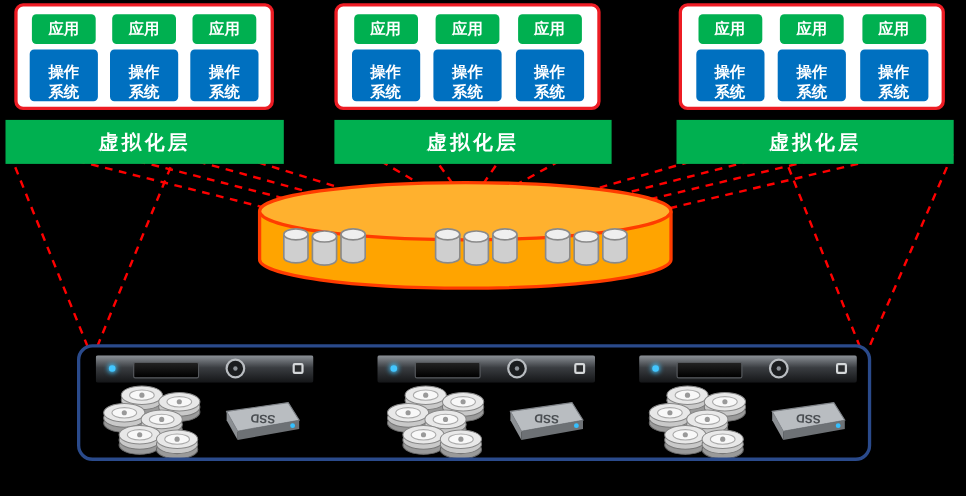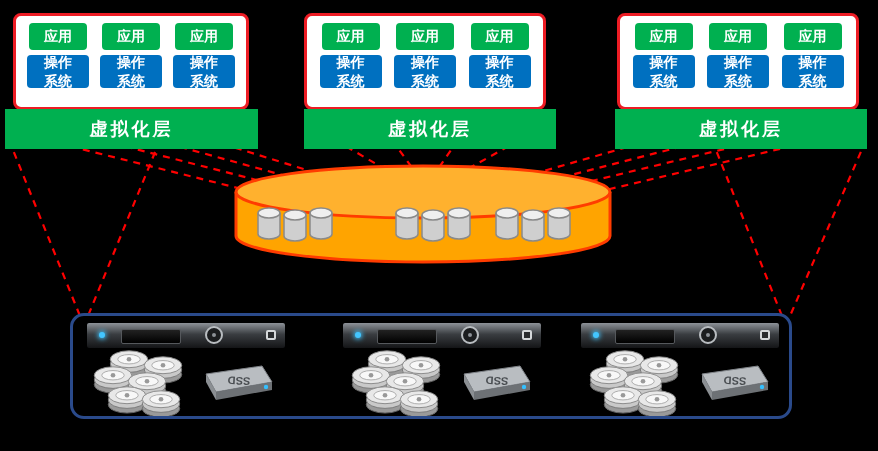--- a/index.html
+++ b/index.html
@@ -5,32 +5,32 @@
   html,body { margin:0; padding:0; background:#000; }
   .stage {
     position:relative; width:878px; height:451px; background:#000;
     font-family:"Liberation Sans", sans-serif; overflow:hidden;
   }
   
   .vm-group {
     position:absolute; box-sizing:border-box; background:#ffffff;
     border:3px solid #ED1C24; border-radius:8px;
     display:flex; justify-content:space-evenly; align-items:flex-start;
-    padding-top:7px; z-index:3;margin-top:10px;
+    padding-top:7px; z-index:3;
   }
   .vm { display:flex; flex-direction:column; align-items:center; gap:5px; }
   .app-box {
     width:58px; height:27px; background:#00B050; border-radius:4px;
     color:#fff; font-weight:bold; font-size:14px;
     display:flex; align-items:center; justify-content:center;
   }
   .os-box {
-    width:62px; height:33px; background:#0070C0; border-radius:4px;
+    width:62px; height:47px; background:#0070C0; border-radius:4px;
     color:#fff; font-weight:bold; font-size:14px;
-    display:flex; align-items:center; justify-content:center; text-align:center;
+    display:flex; align-items:flex-end; justify-content:center; text-align:center;
   }
   .os-box span { display:block; width:30px; word-break:break-all; line-height:1.3; }
   
   .virt-bar {
     position:absolute; top:109px; height:40px; background:#00B050;
     color:#fff; font-weight:bold; font-size:18px; letter-spacing:3px;
     display:flex; align-items:center; justify-content:center; z-index:3;
   }
   
   .overlay { position:absolute; left:0; top:0; z-index:1; }

